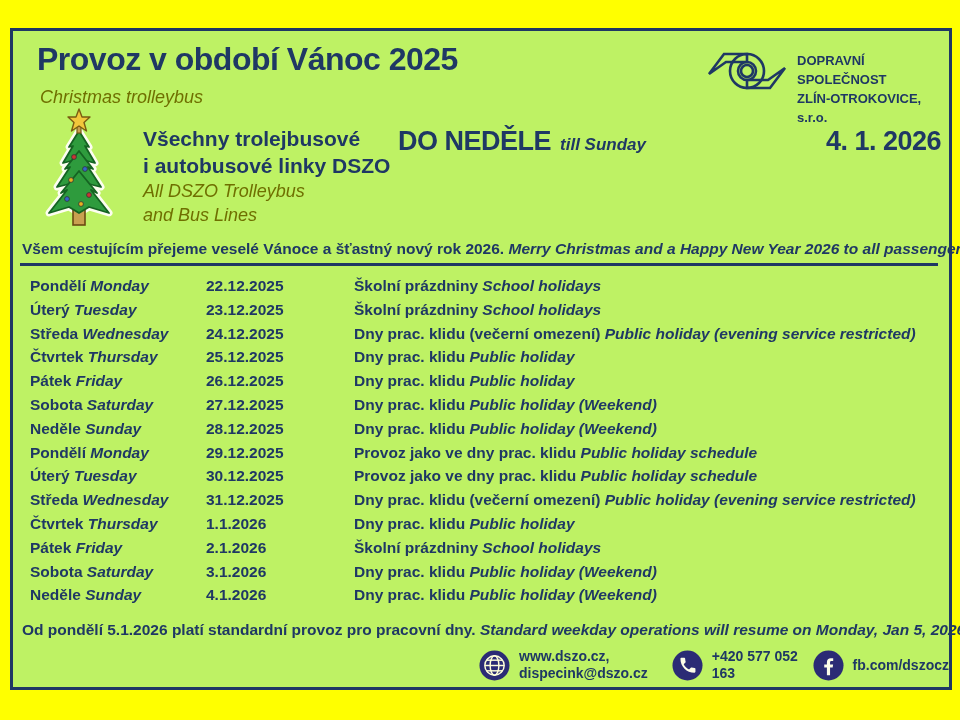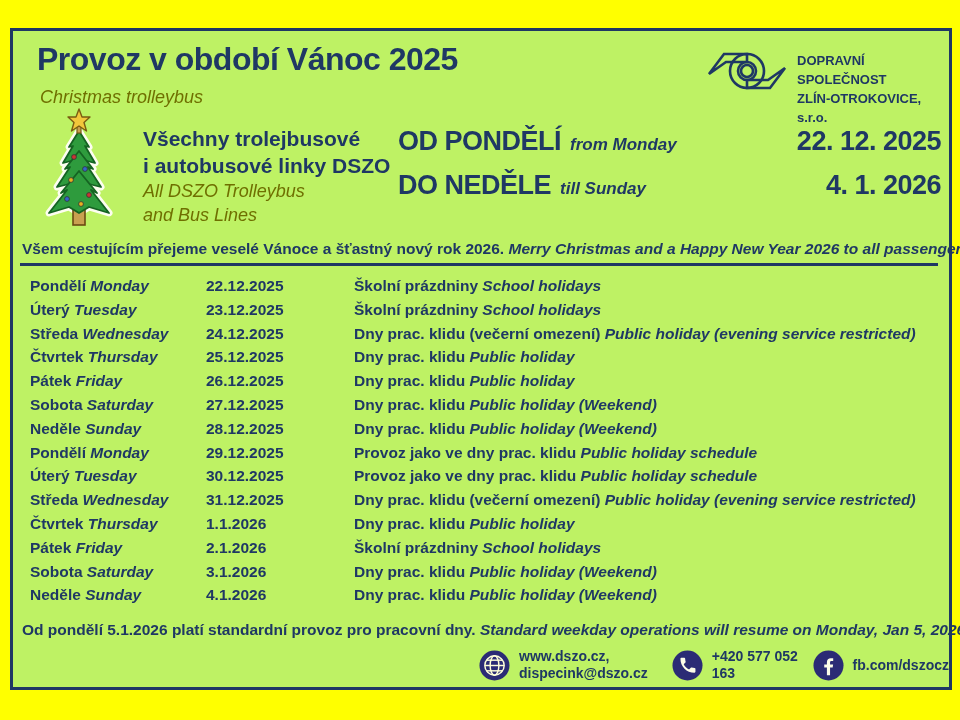--- a/index.html
+++ b/index.html
@@ -103,26 +103,20 @@
 
   <div class="abs scope">
     <div class="cs">Všechny trolejbusové</div>
     <div class="cs">i autobusové linky DSZO</div>
     <div class="en">All DSZO Trolleybus</div>
     <div class="en">and Bus Lines</div>
   </div>
 
   <div class="abs period">
     <div class="p-row">
-      <span class="big">OD PONDĚLÍ</span>
-      <span class="small">from Monday</span>
-      <span class="spacer"></span>
-      <span class="big">22. 12. 2025</span>
-    </div>
-    <div class="p-row">
       <span class="big">DO NEDĚLE</span>
       <span class="small">till Sunday</span>
       <span class="spacer"></span>
       <span class="big">4. 1. 2026</span>
     </div>
   </div>
 
   <div class="abs greeting">
     <span class="cs">Všem cestujícím přejeme veselé Vánoce a šťastný nový rok 2026.</span>
     <span class="en">Merry Christmas and a Happy New Year 2026 to all passengers.</span>

